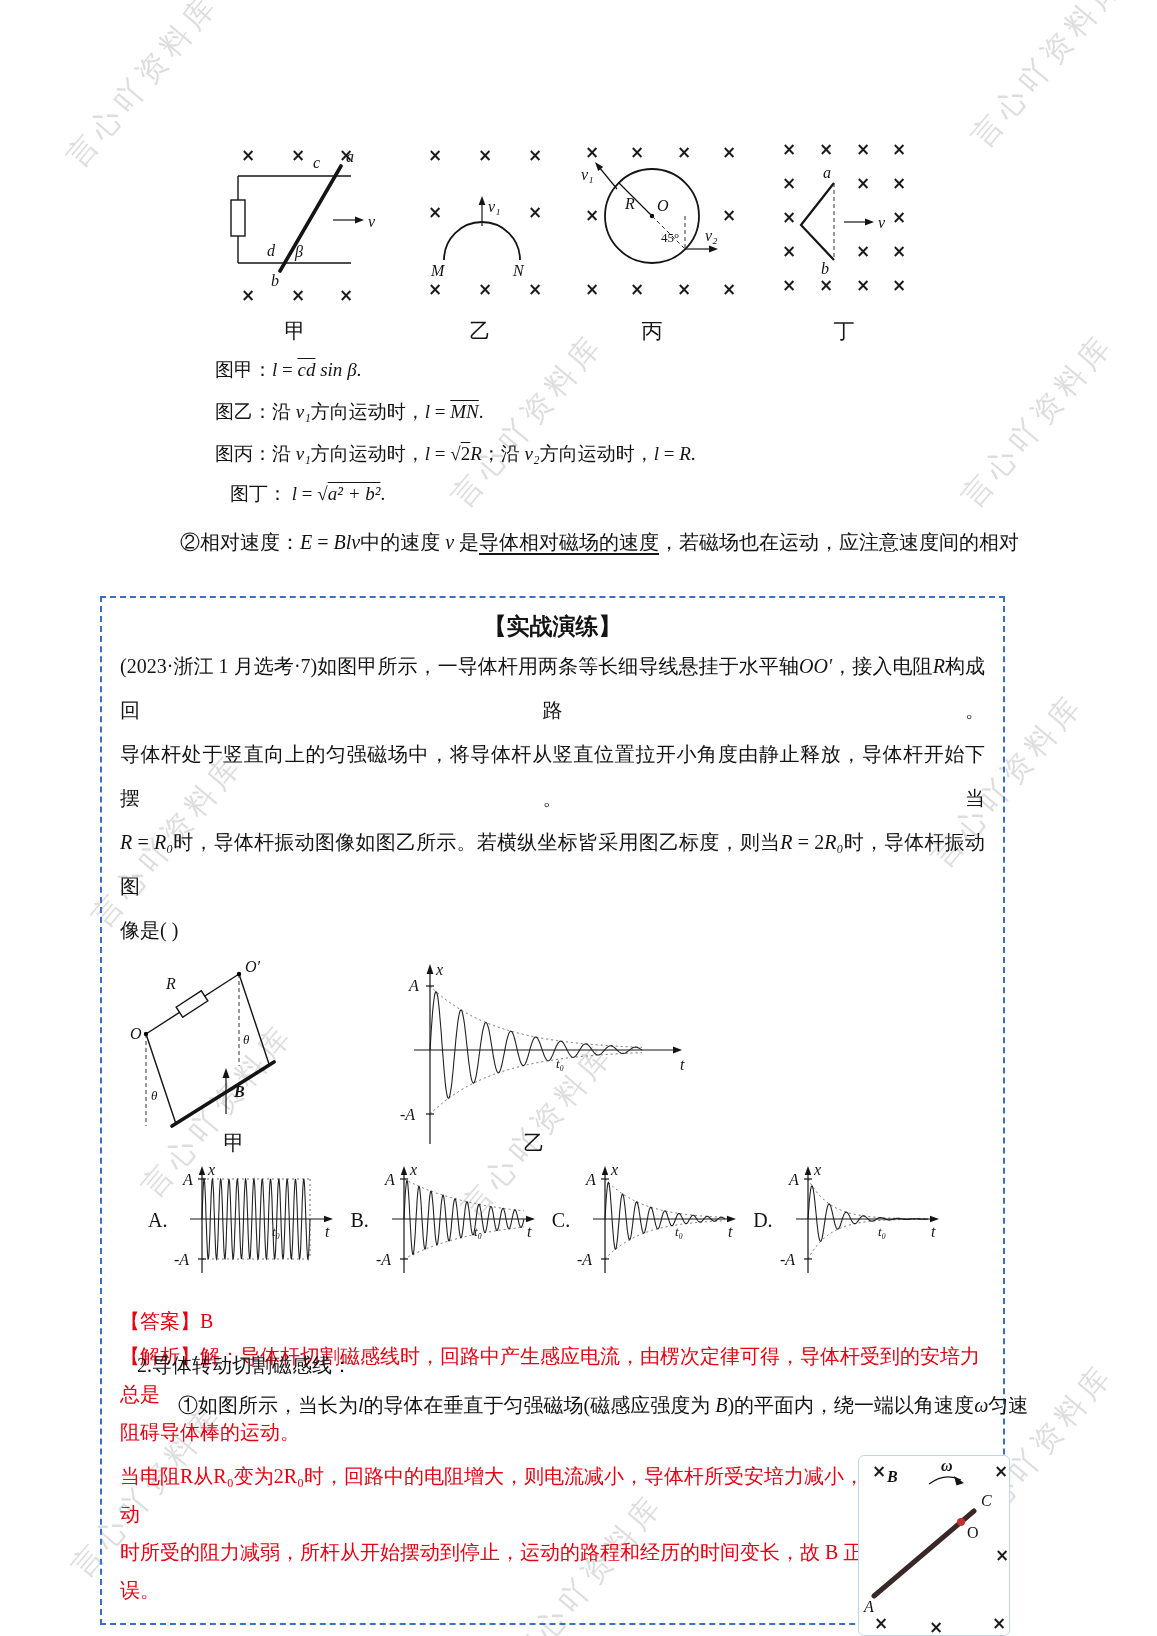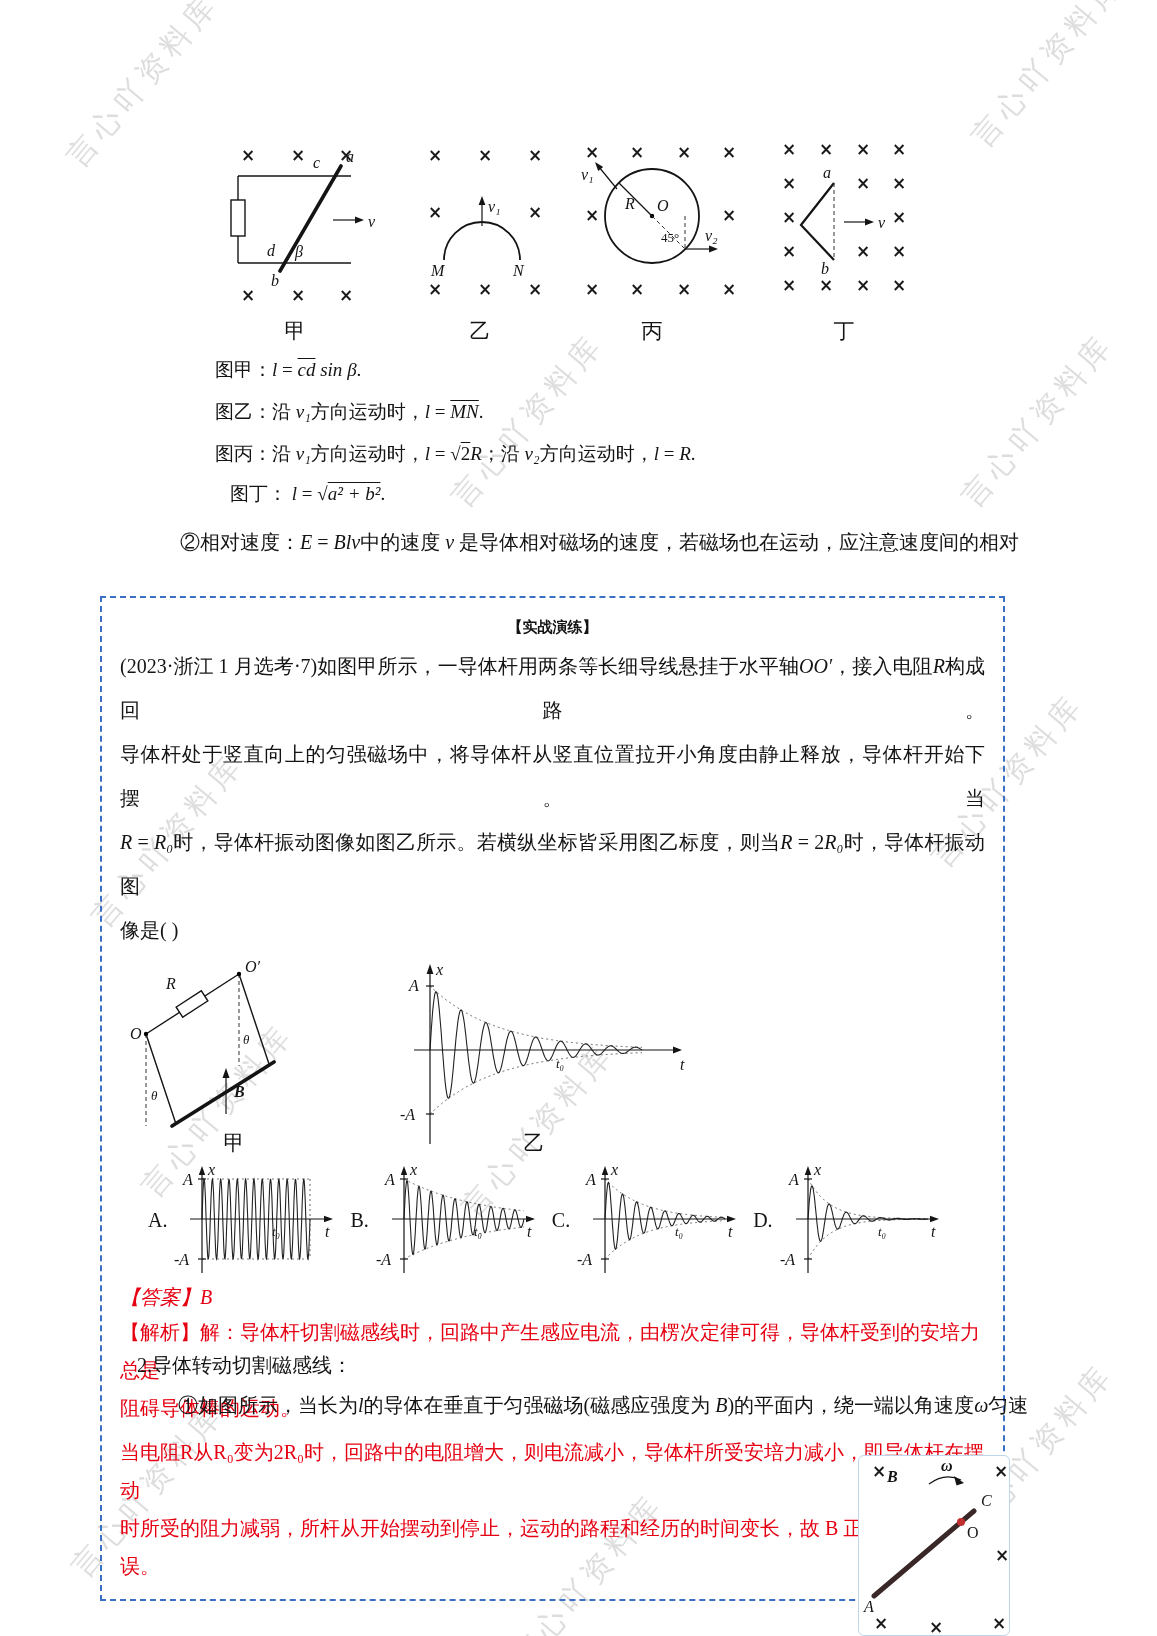--- a/index.html
+++ b/index.html
@@ -5,34 +5,34 @@
   * { margin:0; padding:0; box-sizing:border-box; }
   html,body { background:#ffffff; }
   .page { position:relative; width:1157px; height:1636px; background:#fff; overflow:hidden;
           font-family:"Liberation Serif","DejaVu Serif",serif; color:#141414; }
   .wm { position:absolute; z-index:0; font-size:30px; letter-spacing:6px; color:#c8c8c8; opacity:.6;
         transform:rotate(-50deg); white-space:nowrap; font-family:"DejaVu Sans",sans-serif; }
   .abs { position:absolute; z-index:1; }
   .line { position:absolute; z-index:1; font-size:19px; line-height:28px; white-space:nowrap; }
   .i  { font-style:italic; }
   .ov { text-decoration:overline; }
-  .un { text-underline-offset:4px; }
+  .un { text-decoration:underline; text-underline-offset:4px; }
   .red { color:#e60012; }
   .figrow { display:flex; gap:22px; }
   .relvel { font-size:20px; line-height:40px; }
   .relvel .first { padding-left:67px; }
   .pbox { border:2px dashed #3b6fc4; width:905px; padding:12px 18px 14px 18px; background:transparent; }
-  .ptitle { text-align:center; font-weight:bold; font-size:15px; line-height:34px; }
+  .ptitle { text-align:center; font-weight:bold; font-size:23px; line-height:34px; }
   .pline { font-size:20px; line-height:44px; text-align:justify; text-align-last:justify; }
   .pline.last { text-align:justify; text-align-last:left; }
   .figrow2 { display:flex; align-items:flex-start; margin:2px 0 0 4px; }
   .optrow { display:flex; align-items:center; gap:10px; margin:2px 0 0 28px; }
   .opt { display:flex; align-items:center; }
   .optlab { font-size:20px; margin-right:3px; }
-  .ansline { font-size:20px; line-height:32px; margin-top:2px;font-style:italic; }
+  .ansline { font-size:20px; line-height:32px; margin-top:26px; }
   .analine { font-size:20px; line-height:38px; }
   .sec2h { font-size:20px; font-weight:normal; }
   .sec2p { font-size:20px; }
   .thumb { border:1px solid #bfd6ea; border-radius:6px; background:#fff; overflow:hidden; }
   svg { display:block; }
   svg text { font-family:"Liberation Serif","DejaVu Serif",serif; font-size:16px; fill:#141414; }
   svg text.it { font-style:italic; }
   svg text.bi { font-style:italic; font-weight:bold; }
   svg text.sm { font-size:13px; }
   svg text.cap { font-size:21px; text-anchor:middle; }

